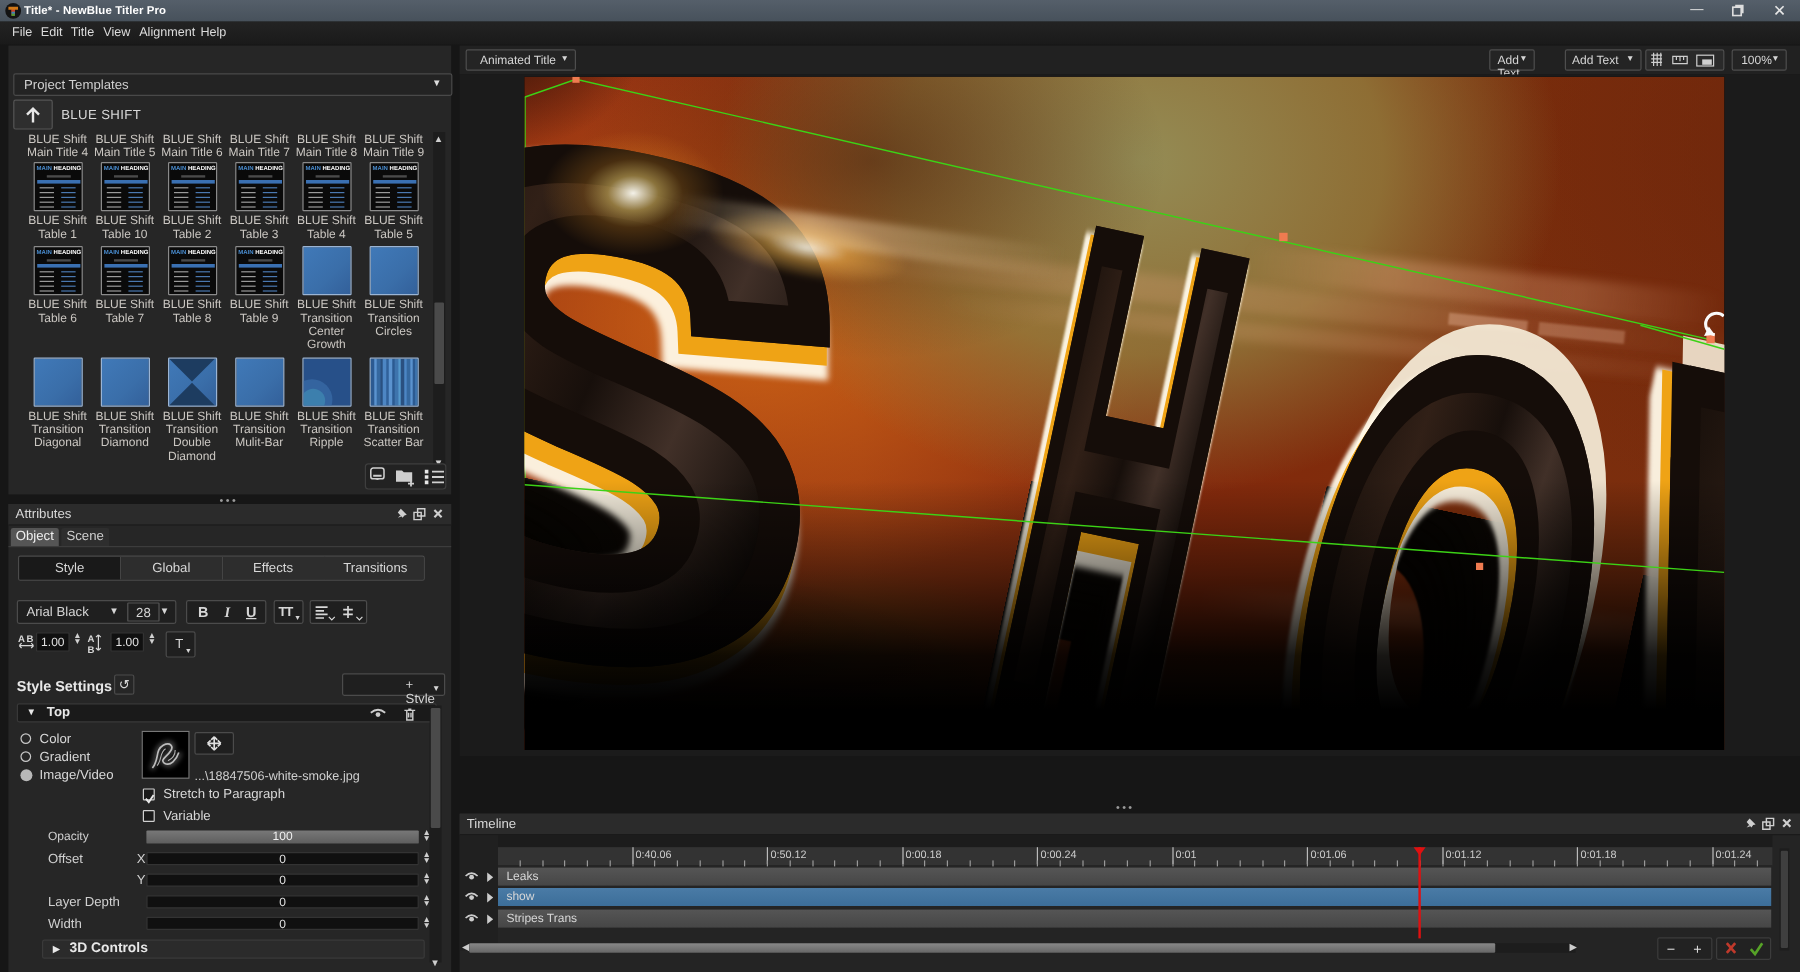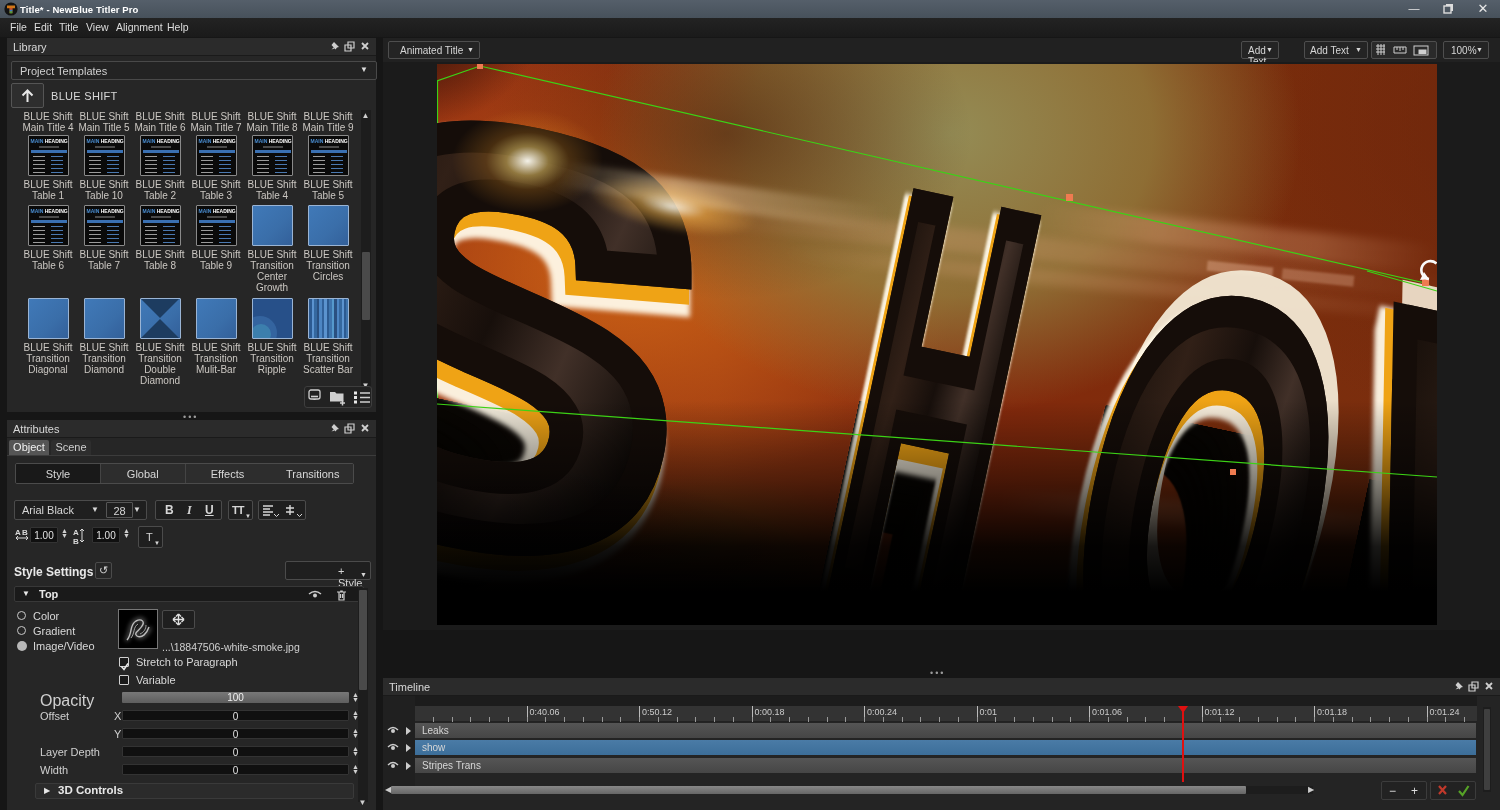--- a/index.html
+++ b/index.html
@@ -85,28 +85,20 @@
   </div>
   <div class="abs" id="menubar">
     <span style="left:10px">File</span>
       <span style="left:34px">Edit</span>
     <span style="left:59px">Title</span>
       <span style="left:86px">View</span>
     <span style="left:116px">Alignment</span>
       <span style="left:167px">Help</span>
   </div>
   <div class="panel" id="library">
-    <div class="phead">
-        <div class="pt">Library</div>
-      <svg class="picons" viewBox="0 0 44 14">
-        <path d="M6 2 l5 5 -2 .5 -1.5 2 -4-4.5 z M3.5 9.5 l2-2 1 1z" fill="#cfcfcf"></path>
-        <path d="M20 2 h6 v6 h-6 z M17 5 h6 v6 h-6 z" fill="none" stroke="#cfcfcf" stroke-width="1.2"></path>
-        <path d="M34 3 l6 6 M40 3 l-6 6" stroke="#cfcfcf" stroke-width="1.8"></path>
-      </svg>
-    </div>
     <div id="ptdrop">
         <span style="position:absolute;left:8px;top:3px;">Project Templates</span>
       <span style="position:absolute;right:8px;top:3px;font-size:8px;color:#ddd;">▼</span>
       </div>
     <div id="upbtn"><svg width="15" height="16" viewBox="0 0 15 16" style="margin-top:4px">
           <path d="M7.5 14 V3 M2.5 7.5 L7.5 2.5 L12.5 7.5" stroke="#e8e8e8" stroke-width="2" fill="none"></path>
         </svg></div>
     <div id="blueshift">BLUE SHIFT</div>
     <div id="grid">
         <div class="cell" style="left:15px;top:0px;">
@@ -484,21 +476,21 @@
 <path d="M15.5 3 l-2.5 2.5 M15.5 3 l2.5 2.5 M15.5 14 l-2.5 -2.5 M15.5 14 l2.5 -2.5 M10 8.5 l2.5 -2.5 M10 8.5 l2.5 2.5 M21 8.5 l-2.5 -2.5 M21 8.5 l-2.5 2.5"></path>
             </g>
           </svg></div>
         <div style="position:absolute;left:155px;top:221px;font-size:10.5px;color:#cfcfcf;">...\18847506-white-smoke.jpg</div>
         <div style="position:absolute;left:112px;top:237px;width:10px;height:10px;border:1.5px solid #d0d0d0;border-radius:1px;background:#1a1a1a;"><svg width="10" height="10" viewBox="0 0 10 10">
             <path d="M1.5 4.5 l2.5 3 4-6" stroke="#e8e8e8" stroke-width="1.6" fill="none"></path>
           </svg></div>
         <div style="position:absolute;left:129px;top:236px;font-size:11px;color:#d8d8d8;">Stretch to Paragraph</div>
         <div style="position:absolute;left:112px;top:255px;width:10px;height:10px;border:1.5px solid #d0d0d0;border-radius:1px;background:#1a1a1a;"></div>
         <div style="position:absolute;left:129px;top:254px;font-size:11px;color:#d8d8d8;">Variable</div>
-        <div style="position:absolute;left:33px;top:272px;font-size:16px;color:#d0d0d0;">Opacity</div>
+        <div style="position:absolute;left:33px;top:272px;font-size:10px;color:#d0d0d0;">Opacity</div>
         <div style="position:absolute;left:115px;top:272px;width:227px;height:11px;background:linear-gradient(#787878,#5e5e5e);border-radius:1px;color:#f0f0f0;font-size:10px;text-align:center;line-height:11px;">100</div>
         <div class="spin" style="left:344px;top:272px;">▲<br>▼</div>
         <div style="position:absolute;left:33px;top:290px;font-size:11px;color:#d0d0d0;">Offset</div>
         <div style="position:absolute;left:107px;top:290px;font-size:11px;color:#d0d0d0;">X</div>
         <div class="inbox" style="left:115px;top:290px;width:227px;height:11px;line-height:11px;">0</div>
         <div class="spin" style="left:344px;top:290px;">▲<br>▼</div>
         <div style="position:absolute;left:107px;top:308px;font-size:11px;color:#d0d0d0;">Y</div>
         <div class="inbox" style="left:115px;top:308px;width:227px;height:11px;line-height:11px;">0</div>
         <div class="spin" style="left:344px;top:308px;">▲<br>▼</div>
         <div style="position:absolute;left:33px;top:326px;font-size:11px;color:#d0d0d0;">Layer Depth</div>

